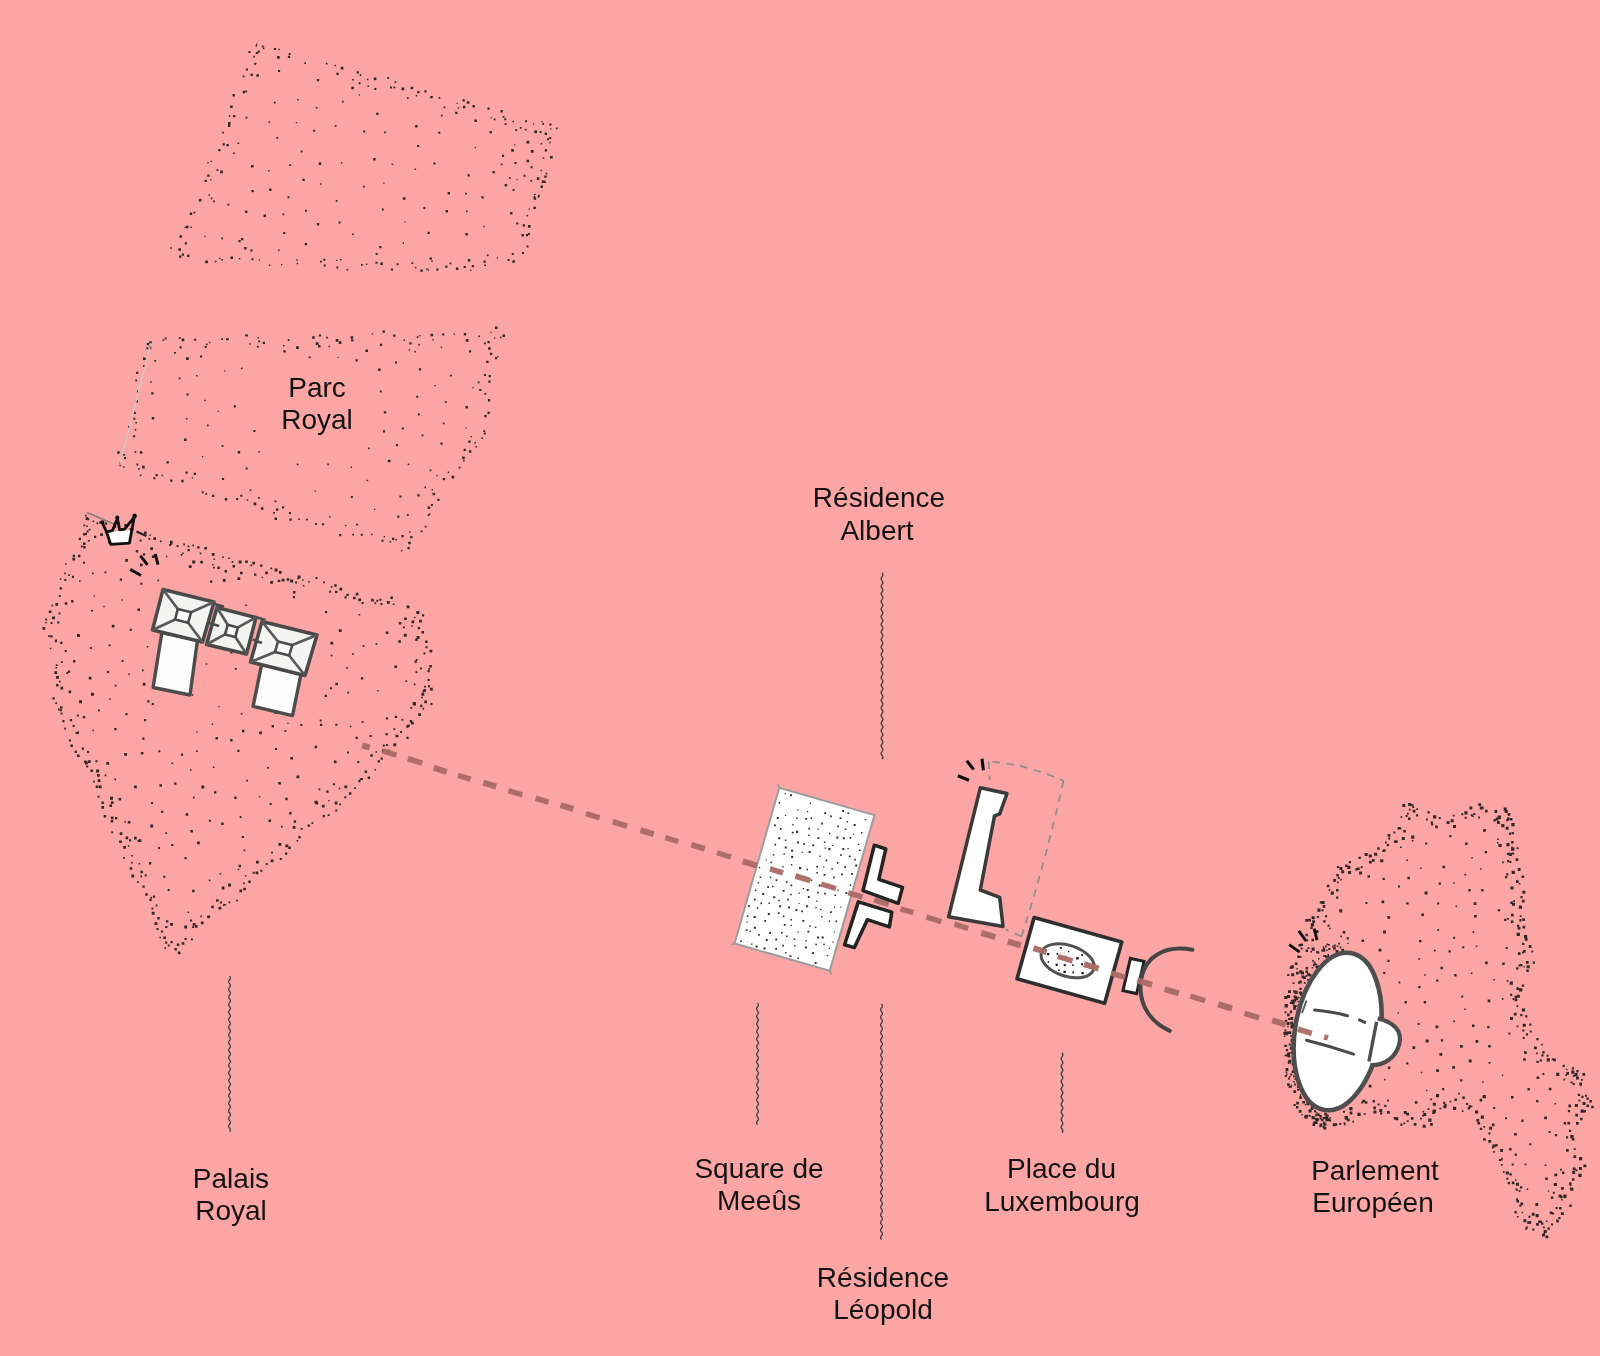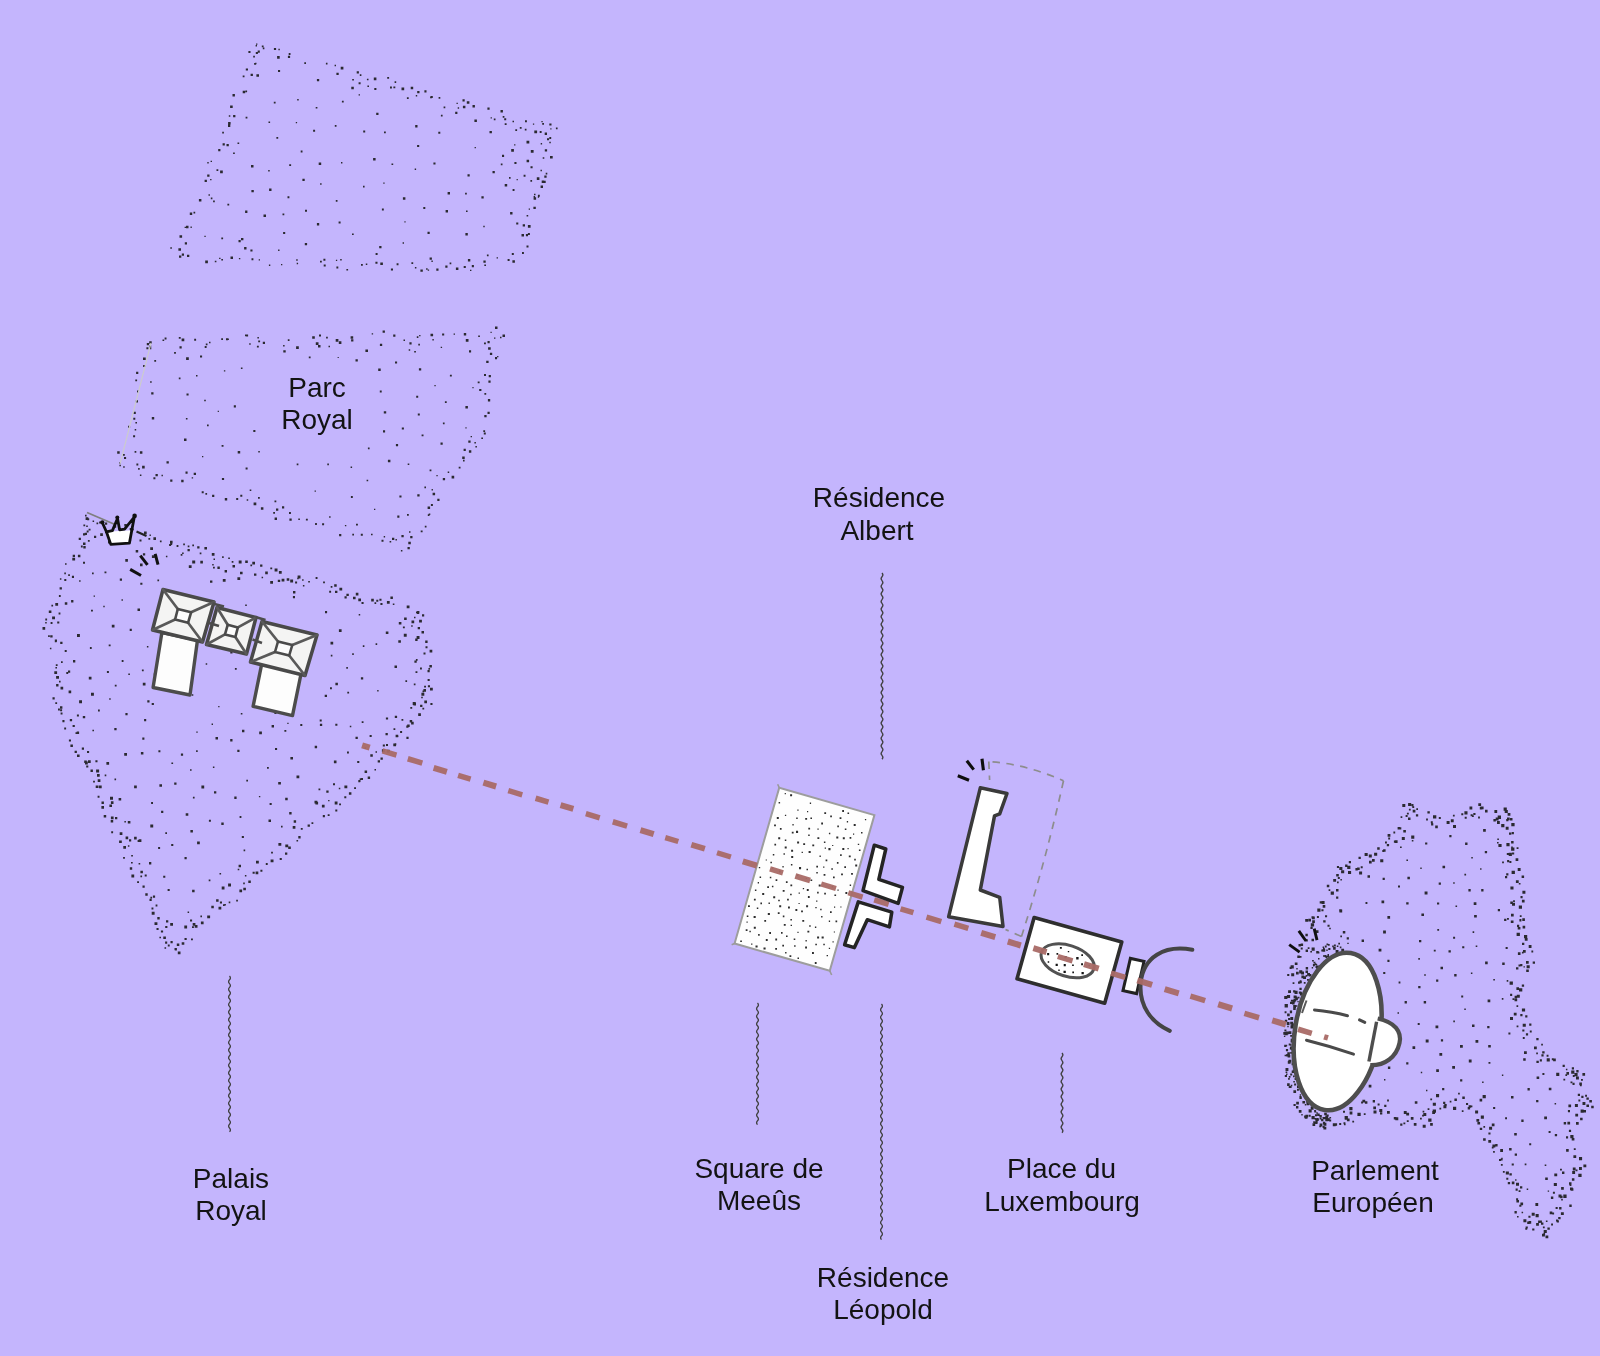--- a/index.html
+++ b/index.html
@@ -1,16 +1,16 @@
 <!DOCTYPE html>
 <html><head>
 <meta charset="utf-8">
 <style>
 html,body{margin:0;padding:0;background:#ffffff;}
-#page{position:relative;width:1600px;height:1356px;background:#c4b5fd;overflow:hidden;}
+#page{position:relative;width:1600px;height:1356px;background:#fca5a5;overflow:hidden;}
 text{font-family:"Liberation Sans",sans-serif;fill:#131313;}
 </style>
 </head>
 <body>
 <div id="page">
 <svg width="1600" height="1356" viewBox="0 0 1600 1356">
 
 <path d="M256.0 43.4h1.4v1.4h-1.4zM248.4 50.9h2.1v2.1h-2.1zM261.8 45.5h1.8v1.8h-1.8zM257.7 50.6h2.1v2.1h-2.1zM273.9 47.9h2.2v2.2h-2.2zM278.4 48.8h1.4v1.4h-1.4zM277.1 56.1h2.6v2.6h-2.6zM287.9 55.7h2.2v2.2h-2.2zM304.3 62.2h1.7v1.7h-1.7zM325.9 62.8h1.6v1.6h-1.6zM334.6 64.8h1.4v1.4h-1.4zM336.4 72.7h2.3v2.3h-2.3zM340.7 66.8h2.7v2.7h-2.7zM356.7 71.2h2.2v2.2h-2.2zM352.2 78.9h1.7v1.7h-1.7zM351.3 86.8h2.5v2.5h-2.5zM358.6 82.3h2.0v2.0h-2.0zM366.9 78.7h1.6v1.6h-1.6zM367.4 85.5h1.6v1.6h-1.6zM373.8 77.6h2.6v2.6h-2.6zM374.3 88.0h2.1v2.1h-2.1zM387.2 76.9h1.9v1.9h-1.9zM394.6 81.3h1.6v1.6h-1.6zM393.4 86.4h1.9v1.9h-1.9zM410.7 86.7h2.5v2.5h-2.5zM401.5 87.6h2.7v2.7h-2.7zM417.2 90.9h2.3v2.3h-2.3zM415.8 95.0h1.4v1.4h-1.4zM424.4 90.3h2.1v2.1h-2.1zM430.7 96.0h2.1v2.1h-2.1zM438.6 97.1h1.7v1.7h-1.7zM443.6 106.6h1.7v1.7h-1.7zM462.5 99.3h2.2v2.2h-2.2zM457.7 107.3h1.4v1.4h-1.4zM455.2 111.8h2.2v2.2h-2.2zM456.5 102.8h1.3v1.3h-1.3zM466.8 101.2h2.6v2.6h-2.6zM472.5 105.0h2.4v2.4h-2.4zM487.4 107.6h2.2v2.2h-2.2zM490.6 117.2h1.3v1.3h-1.3zM500.5 110.1h2.4v2.4h-2.4zM493.8 118.5h1.7v1.7h-1.7zM502.7 116.0h1.7v1.7h-1.7zM525.0 120.3h1.9v1.9h-1.9zM532.9 123.4h1.3v1.3h-1.3zM542.2 123.0h1.8v1.8h-1.8zM539.7 131.1h1.9v1.9h-1.9zM555.9 127.6h1.7v1.7h-1.7zM549.3 137.1h1.9v1.9h-1.9zM549.3 123.4h2.2v2.2h-2.2zM541.4 120.9h1.3v1.3h-1.3zM544.7 132.6h2.3v2.3h-2.3zM549.3 141.8h1.5v1.5h-1.5zM550.0 155.9h2.7v2.7h-2.7zM545.7 172.8h1.6v1.6h-1.6zM540.5 169.8h1.4v1.4h-1.4zM543.4 180.7h2.3v2.3h-2.3zM536.8 177.3h2.6v2.6h-2.6zM540.6 185.6h2.4v2.4h-2.4zM537.9 194.8h1.9v1.9h-1.9zM533.6 196.1h1.5v1.5h-1.5zM537.8 196.5h1.3v1.3h-1.3zM533.6 197.3h2.5v2.5h-2.5zM533.4 206.7h2.4v2.4h-2.4zM526.6 215.0h1.6v1.6h-1.6zM527.9 225.0h2.7v2.7h-2.7zM522.7 224.2h2.3v2.3h-2.3zM516.2 222.4h2.1v2.1h-2.1zM527.9 232.9h2.0v2.0h-2.0zM521.5 234.1h2.5v2.5h-2.5zM526.5 245.4h2.0v2.0h-2.0zM522.0 252.1h1.9v1.9h-1.9zM512.4 260.2h2.5v2.5h-2.5zM511.8 252.9h2.0v2.0h-2.0zM507.6 259.1h2.0v2.0h-2.0zM496.6 257.2h1.4v1.4h-1.4zM484.3 264.4h1.7v1.7h-1.7zM486.9 254.6h1.7v1.7h-1.7zM471.8 265.1h2.1v2.1h-2.1zM470.0 269.7h1.4v1.4h-1.4zM467.9 259.1h2.4v2.4h-2.4zM455.9 267.5h2.5v2.5h-2.5zM445.3 265.6h2.2v2.2h-2.2zM449.6 262.6h1.7v1.7h-1.7zM436.3 268.6h2.2v2.2h-2.2zM426.1 268.3h1.5v1.5h-1.5zM429.6 257.5h2.3v2.3h-2.3zM427.7 269.4h1.4v1.4h-1.4zM420.4 269.4h2.4v2.4h-2.4zM411.4 262.3h1.8v1.8h-1.8zM396.6 263.3h1.9v1.9h-1.9zM390.9 268.4h2.1v2.1h-2.1zM380.3 262.4h2.6v2.6h-2.6zM375.4 261.7h2.1v2.1h-2.1zM375.6 253.0h2.0v2.0h-2.0zM361.0 263.9h1.8v1.8h-1.8zM346.4 268.9h1.7v1.7h-1.7zM336.4 266.5h1.9v1.9h-1.9zM335.9 259.8h1.3v1.3h-1.3zM323.7 264.4h2.0v2.0h-2.0zM323.4 258.7h2.0v2.0h-2.0zM320.0 260.7h1.8v1.8h-1.8zM296.7 262.8h1.4v1.4h-1.4zM281.0 263.9h1.3v1.3h-1.3zM268.9 264.6h1.4v1.4h-1.4zM258.7 259.2h1.3v1.3h-1.3zM251.5 258.3h1.9v1.9h-1.9zM250.4 249.4h2.1v2.1h-2.1zM244.1 247.1h2.4v2.4h-2.4zM238.5 240.1h2.2v2.2h-2.2zM230.5 256.5h2.5v2.5h-2.5zM221.3 258.9h1.7v1.7h-1.7zM214.8 260.7h1.6v1.6h-1.6zM205.2 260.6h2.7v2.7h-2.7zM181.8 253.6h2.2v2.2h-2.2zM170.3 247.2h1.6v1.6h-1.6zM179.5 235.2h2.6v2.6h-2.6zM179.0 255.5h2.3v2.3h-2.3zM178.4 248.2h2.6v2.6h-2.6zM187.0 254.7h2.3v2.3h-2.3zM184.8 242.3h2.2v2.2h-2.2zM184.6 226.7h1.4v1.4h-1.4zM186.0 225.8h2.5v2.5h-2.5zM190.5 226.6h1.3v1.3h-1.3zM189.8 212.6h2.4v2.4h-2.4zM198.9 198.9h2.5v2.5h-2.5zM208.5 194.3h1.4v1.4h-1.4zM213.1 200.5h1.7v1.7h-1.7zM207.2 174.4h2.3v2.3h-2.3zM210.1 178.9h1.4v1.4h-1.4zM207.3 162.1h1.4v1.4h-1.4zM216.5 169.3h1.8v1.8h-1.8zM220.1 170.5h2.7v2.7h-2.7zM210.6 160.7h1.4v1.4h-1.4zM218.2 149.0h2.2v2.2h-2.2zM233.1 152.4h1.7v1.7h-1.7zM222.6 143.2h2.2v2.2h-2.2zM226.5 143.9h2.3v2.3h-2.3zM222.2 131.8h1.7v1.7h-1.7zM228.0 124.6h2.3v2.3h-2.3zM228.8 115.3h1.5v1.5h-1.5zM233.1 115.0h2.3v2.3h-2.3zM230.1 105.5h2.6v2.6h-2.6zM232.5 94.0h2.4v2.4h-2.4zM245.4 90.6h1.7v1.7h-1.7zM242.7 75.4h1.8v1.8h-1.8zM245.8 68.4h2.2v2.2h-2.2zM256.4 74.2h2.6v2.6h-2.6zM254.1 62.9h1.9v1.9h-1.9zM255.1 62.8h1.4v1.4h-1.4zM255.8 52.0h2.1v2.1h-2.1zM255.6 45.0h1.4v1.4h-1.4zM262.8 47.6h1.6v1.6h-1.6zM341.0 162.0h1.4v1.4h-1.4zM315.7 106.9h1.7v1.7h-1.7zM302.4 178.8h2.3v2.3h-2.3zM210.8 197.6h1.6v1.6h-1.6zM447.6 192.1h2.4v2.4h-2.4zM504.2 118.3h2.0v2.0h-2.0zM228.1 121.9h2.5v2.5h-2.5zM438.3 131.8h2.0v2.0h-2.0zM316.9 223.1h2.3v2.3h-2.3zM427.5 231.7h2.2v2.2h-2.2zM433.4 162.5h2.1v2.1h-2.1zM334.8 125.0h1.7v1.7h-1.7zM242.7 90.8h2.5v2.5h-2.5zM358.6 94.2h1.4v1.4h-1.4zM204.4 235.7h1.3v1.3h-1.3zM465.4 233.0h2.4v2.4h-2.4zM316.9 79.0h2.3v2.3h-2.3zM237.5 142.4h1.7v1.7h-1.7zM430.1 96.5h1.8v1.8h-1.8zM282.5 213.5h1.8v1.8h-1.8zM376.2 112.7h2.3v2.3h-2.3zM352.0 233.4h1.7v1.7h-1.7zM318.7 162.5h2.5v2.5h-2.5zM483.3 225.8h1.4v1.4h-1.4zM269.1 188.6h2.4v2.4h-2.4zM278.1 249.6h1.4v1.4h-1.4zM340.2 259.0h1.5v1.5h-1.5zM550.3 128.2h1.2v1.2h-1.2zM525.9 234.1h2.1v2.1h-2.1zM283.1 231.9h2.1v2.1h-2.1zM227.4 203.7h1.8v1.8h-1.8zM381.9 208.6h1.9v1.9h-1.9zM288.7 53.1h1.8v1.8h-1.8zM474.6 147.0h1.3v1.3h-1.3zM516.6 179.0h1.2v1.2h-1.2zM406.9 97.2h1.8v1.8h-1.8zM373.1 157.9h2.5v2.5h-2.5zM384.0 131.5h1.8v1.8h-1.8zM414.9 266.9h1.5v1.5h-1.5zM305.0 209.8h2.0v2.0h-2.0zM466.0 210.5h1.6v1.6h-1.6zM526.6 159.8h2.5v2.5h-2.5zM510.1 212.0h2.4v2.4h-2.4zM204.6 179.8h2.3v2.3h-2.3zM335.8 200.1h1.7v1.7h-1.7zM415.2 125.1h2.3v2.3h-2.3zM431.4 260.5h1.4v1.4h-1.4zM404.4 221.3h1.2v1.2h-1.2zM313.1 129.7h2.0v2.0h-2.0zM402.9 197.3h2.5v2.5h-2.5zM391.5 163.4h1.7v1.7h-1.7zM363.2 130.6h2.0v2.0h-2.0zM273.8 101.7h1.8v1.8h-1.8zM221.3 237.4h1.8v1.8h-1.8zM514.1 144.3h1.3v1.3h-1.3zM295.8 121.9h1.3v1.3h-1.3zM379.2 245.9h2.3v2.3h-2.3zM250.6 73.7h2.3v2.3h-2.3zM383.3 182.5h1.3v1.3h-1.3zM417.1 145.0h2.1v2.1h-2.1zM304.8 242.9h2.3v2.3h-2.3zM414.7 168.5h1.4v1.4h-1.4zM289.2 164.2h1.9v1.9h-1.9zM238.9 257.9h1.4v1.4h-1.4zM423.3 207.0h2.0v2.0h-2.0zM492.5 170.9h2.3v2.3h-2.3zM363.0 185.8h1.6v1.6h-1.6zM445.6 210.0h2.4v2.4h-2.4zM320.1 183.2h1.5v1.5h-1.5zM365.8 263.6h1.5v1.5h-1.5zM390.0 86.6h1.9v1.9h-1.9zM462.9 105.8h2.5v2.5h-2.5zM474.4 119.4h2.5v2.5h-2.5zM300.7 150.6h1.8v1.8h-1.8zM544.3 175.5h2.3v2.3h-2.3zM467.5 174.2h2.2v2.2h-2.2zM268.2 170.1h1.5v1.5h-1.5zM440.9 114.8h1.7v1.7h-1.7zM278.0 69.9h2.1v2.1h-2.1zM483.4 260.5h2.3v2.3h-2.3zM341.9 100.8h1.8v1.8h-1.8zM251.0 165.1h2.5v2.5h-2.5zM245.1 210.6h2.3v2.3h-2.3zM241.0 237.9h2.4v2.4h-2.4zM297.2 99.0h1.5v1.5h-1.5zM263.5 214.4h2.5v2.5h-2.5zM463.7 266.0h2.1v2.1h-2.1zM287.5 196.3h1.9v1.9h-1.9zM268.5 121.5h1.6v1.6h-1.6zM528.7 208.4h1.3v1.3h-1.3zM193.5 211.7h1.7v1.7h-1.7zM251.4 189.9h2.4v2.4h-2.4zM402.6 242.3h1.4v1.4h-1.4zM544.8 149.3h2.3v2.3h-2.3zM519.8 127.0h1.8v1.8h-1.8zM481.4 196.2h2.3v2.3h-2.3zM338.6 221.6h2.0v2.0h-2.0zM489.5 130.9h2.4v2.4h-2.4zM296.2 259.2h1.5v1.5h-1.5zM465.1 192.8h1.7v1.7h-1.7zM219.1 257.7h1.4v1.4h-1.4zM245.6 116.7h1.8v1.8h-1.8zM359.8 74.3h1.6v1.6h-1.6zM253.2 55.8h1.7v1.7h-1.7zM276.4 137.0h1.8v1.8h-1.8zM534.0 193.8h1.5v1.5h-1.5zM526.5 140.8h2.8v2.8h-2.8zM541.7 180.5h2.5v2.5h-2.5zM523.6 174.8h1.9v1.9h-1.9zM500.8 163.6h1.7v1.7h-1.7zM512.6 189.1h1.9v1.9h-1.9zM530.5 166.2h2.1v2.1h-2.1zM542.7 157.2h1.6v1.6h-1.6zM509.0 177.1h1.6v1.6h-1.6zM534.3 130.4h2.8v2.8h-2.8zM511.2 149.0h2.7v2.7h-2.7zM524.8 128.7h1.7v1.7h-1.7zM504.7 123.2h1.9v1.9h-1.9zM504.7 184.0h2.5v2.5h-2.5zM530.8 150.0h2.8v2.8h-2.8zM515.3 129.3h1.8v1.8h-1.8zM514.4 162.0h2.1v2.1h-2.1zM540.7 143.0h1.4v1.4h-1.4zM512.5 120.7h1.5v1.5h-1.5zM502.0 154.8h2.1v2.1h-2.1zM530.4 180.0h1.7v1.7h-1.7zM547.0 138.2h2.1v2.1h-2.1z" fill="#1b1b1b" fill-opacity="0.9"></path>
 
 <path d="M149.3 345.6h1.9v1.9h-1.9zM146.4 347.3h2.0v2.0h-2.0zM162.5 339.4h1.7v1.7h-1.7zM164.6 337.5h1.9v1.9h-1.9zM178.8 336.9h1.9v1.9h-1.9zM179.5 346.2h2.2v2.2h-2.2zM181.6 338.6h2.7v2.7h-2.7zM186.1 357.2h2.7v2.7h-2.7zM194.2 338.8h1.9v1.9h-1.9zM205.8 343.6h1.7v1.7h-1.7zM204.7 346.0h1.9v1.9h-1.9zM209.0 341.8h1.5v1.5h-1.5zM221.2 338.2h1.8v1.8h-1.8zM227.3 338.4h1.6v1.6h-1.6zM245.0 334.4h1.8v1.8h-1.8zM246.2 334.5h1.9v1.9h-1.9zM249.2 343.3h1.5v1.5h-1.5zM257.4 337.1h1.5v1.5h-1.5zM256.9 345.7h1.9v1.9h-1.9zM262.8 341.8h2.2v2.2h-2.2zM287.8 339.3h1.7v1.7h-1.7zM283.3 350.2h2.4v2.4h-2.4zM296.1 346.3h2.7v2.7h-2.7zM312.2 336.2h2.6v2.6h-2.6zM315.8 342.2h2.7v2.7h-2.7zM319.0 334.4h2.0v2.0h-2.0zM318.0 345.0h2.5v2.5h-2.5zM335.7 339.0h2.7v2.7h-2.7zM328.5 345.7h1.5v1.5h-1.5zM338.8 341.3h2.6v2.6h-2.6zM350.6 336.2h2.6v2.6h-2.6zM365.4 349.5h2.6v2.6h-2.6zM371.7 333.2h1.4v1.4h-1.4zM382.6 330.4h2.3v2.3h-2.3zM393.2 334.6h2.2v2.2h-2.2zM403.5 339.5h1.5v1.5h-1.5zM409.4 342.3h2.2v2.2h-2.2zM416.8 336.3h1.6v1.6h-1.6zM418.3 343.8h1.6v1.6h-1.6zM414.2 350.9h1.7v1.7h-1.7zM419.1 334.9h1.4v1.4h-1.4zM430.5 333.7h2.6v2.6h-2.6zM432.4 339.0h1.4v1.4h-1.4zM442.1 333.5h2.1v2.1h-2.1zM453.6 333.4h1.4v1.4h-1.4zM463.8 333.1h2.4v2.4h-2.4zM465.8 339.0h2.7v2.7h-2.7zM478.2 335.4h1.7v1.7h-1.7zM484.0 342.4h1.9v1.9h-1.9zM494.0 337.4h1.4v1.4h-1.4zM487.5 341.1h2.2v2.2h-2.2zM488.1 347.2h2.6v2.6h-2.6zM502.5 334.6h2.5v2.5h-2.5zM500.0 336.8h1.5v1.5h-1.5zM495.0 326.6h2.5v2.5h-2.5zM497.1 356.0h1.3v1.3h-1.3zM489.9 352.7h2.3v2.3h-2.3zM495.0 357.1h2.1v2.1h-2.1zM486.2 360.7h2.4v2.4h-2.4zM488.7 375.1h2.2v2.2h-2.2zM488.4 380.5h2.2v2.2h-2.2zM477.7 381.4h1.9v1.9h-1.9zM484.4 392.9h1.8v1.8h-1.8zM479.2 388.9h2.2v2.2h-2.2zM487.9 399.1h2.3v2.3h-2.3zM487.5 411.7h2.2v2.2h-2.2zM484.3 415.0h2.3v2.3h-2.3zM483.8 432.6h2.0v2.0h-2.0zM474.4 441.9h1.5v1.5h-1.5zM481.3 437.4h1.7v1.7h-1.7zM470.6 435.9h1.4v1.4h-1.4zM475.4 445.9h1.5v1.5h-1.5zM468.3 440.5h2.3v2.3h-2.3zM468.9 450.3h2.4v2.4h-2.4zM463.6 448.8h2.2v2.2h-2.2zM462.2 456.5h2.5v2.5h-2.5zM458.7 466.8h1.8v1.8h-1.8zM451.6 475.8h2.6v2.6h-2.6zM442.8 477.9h2.3v2.3h-2.3zM436.4 475.0h1.3v1.3h-1.3zM431.6 489.1h1.3v1.3h-1.3zM437.3 498.8h2.2v2.2h-2.2zM432.6 492.8h2.5v2.5h-2.5zM424.4 486.6h1.6v1.6h-1.6zM430.9 504.0h2.0v2.0h-2.0zM427.6 506.6h2.5v2.5h-2.5zM428.7 513.5h1.6v1.6h-1.6zM424.8 525.7h1.7v1.7h-1.7zM407.0 513.9h1.8v1.8h-1.8zM420.7 530.4h1.9v1.9h-1.9zM410.2 536.0h2.3v2.3h-2.3zM401.4 535.0h2.3v2.3h-2.3zM400.9 549.9h1.5v1.5h-1.5zM392.0 537.8h2.3v2.3h-2.3zM407.5 547.0h2.3v2.3h-2.3zM408.3 541.8h2.5v2.5h-2.5zM395.5 539.0h1.4v1.4h-1.4zM389.6 541.0h1.6v1.6h-1.6zM383.7 536.1h1.4v1.4h-1.4zM371.0 533.7h1.6v1.6h-1.6zM360.8 533.8h2.0v2.0h-2.0zM352.3 533.7h1.7v1.7h-1.7zM339.1 534.1h2.2v2.2h-2.2zM344.9 524.9h1.4v1.4h-1.4zM322.1 523.3h2.0v2.0h-2.0zM329.1 516.2h1.5v1.5h-1.5zM315.1 523.1h1.8v1.8h-1.8zM305.9 518.7h1.9v1.9h-1.9zM298.3 518.5h1.6v1.6h-1.6zM289.4 518.4h2.3v2.3h-2.3zM289.0 512.0h1.9v1.9h-1.9zM282.0 506.2h2.2v2.2h-2.2zM274.6 517.5h2.4v2.4h-2.4zM276.0 508.5h2.3v2.3h-2.3zM273.2 512.0h1.8v1.8h-1.8zM260.9 507.2h2.5v2.5h-2.5zM253.6 502.5h2.7v2.7h-2.7zM258.0 496.9h1.8v1.8h-1.8zM246.7 499.3h1.5v1.5h-1.5zM240.3 494.8h2.0v2.0h-2.0zM236.2 497.9h2.0v2.0h-2.0zM224.8 498.0h2.4v2.4h-2.4zM212.1 494.8h2.2v2.2h-2.2zM205.4 493.1h1.7v1.7h-1.7zM201.7 491.3h2.0v2.0h-2.0zM191.7 477.2h1.4v1.4h-1.4zM181.2 479.8h2.4v2.4h-2.4zM185.5 471.6h2.1v2.1h-2.1zM170.2 479.5h2.2v2.2h-2.2zM161.5 474.8h1.4v1.4h-1.4zM153.4 477.3h2.0v2.0h-2.0zM155.5 474.0h2.3v2.3h-2.3zM139.9 474.5h1.5v1.5h-1.5zM142.1 465.8h2.6v2.6h-2.6zM138.1 468.1h1.6v1.6h-1.6zM136.4 463.5h1.9v1.9h-1.9zM123.2 466.3h1.5v1.5h-1.5zM134.6 451.0h1.7v1.7h-1.7zM119.2 462.2h1.6v1.6h-1.6zM117.2 451.3h2.5v2.5h-2.5zM119.4 464.8h1.5v1.5h-1.5zM122.9 453.9h1.9v1.9h-1.9zM128.1 425.8h2.0v2.0h-2.0zM134.7 428.9h1.5v1.5h-1.5zM133.3 417.8h2.0v2.0h-2.0zM135.4 422.0h1.6v1.6h-1.6zM133.5 411.8h2.3v2.3h-2.3zM135.8 400.2h2.2v2.2h-2.2zM137.0 390.4h2.0v2.0h-2.0zM135.3 379.5h1.8v1.8h-1.8zM150.1 381.2h1.6v1.6h-1.6zM136.1 371.7h2.2v2.2h-2.2zM143.1 364.9h2.1v2.1h-2.1zM143.0 357.4h2.7v2.7h-2.7zM149.6 347.6h1.7v1.7h-1.7zM149.2 341.2h2.5v2.5h-2.5zM174.1 351.9h1.8v1.8h-1.8zM351.1 339.3h2.3v2.3h-2.3zM308.8 356.5h1.8v1.8h-1.8zM166.5 461.2h2.3v2.3h-2.3zM258.2 340.4h1.9v1.9h-1.9zM417.8 413.4h2.0v2.0h-2.0zM399.4 495.4h2.1v2.1h-2.1zM154.3 360.0h1.8v1.8h-1.8zM337.6 356.9h1.2v1.2h-1.2zM366.6 479.7h1.6v1.6h-1.6zM442.9 422.6h1.7v1.7h-1.7zM221.9 477.9h2.2v2.2h-2.2zM274.5 500.4h1.8v1.8h-1.8zM258.3 451.1h1.5v1.5h-1.5zM233.8 405.3h2.1v2.1h-2.1zM397.3 515.6h2.1v2.1h-2.1zM401.8 427.4h2.1v2.1h-2.1zM178.8 377.5h1.7v1.7h-1.7zM283.1 345.1h1.5v1.5h-1.5zM387.9 459.8h2.5v2.5h-2.5zM429.6 469.4h1.8v1.8h-1.8zM193.7 472.7h2.3v2.3h-2.3zM226.0 338.3h2.0v2.0h-2.0zM314.6 490.5h1.3v1.3h-1.3zM151.2 392.3h2.3v2.3h-2.3zM465.4 405.9h2.5v2.5h-2.5zM381.5 539.7h2.0v2.0h-2.0zM483.3 430.2h1.8v1.8h-1.8zM434.4 385.0h1.3v1.3h-1.3zM374.0 508.7h1.3v1.3h-1.3zM196.0 375.0h1.5v1.5h-1.5zM350.9 496.1h1.9v1.9h-1.9zM133.1 435.2h2.0v2.0h-2.0zM202.0 455.9h1.3v1.3h-1.3zM421.6 434.4h1.9v1.9h-1.9zM378.2 368.5h2.5v2.5h-2.5zM383.0 430.3h2.1v2.1h-2.1zM296.7 463.6h1.7v1.7h-1.7zM383.8 411.2h2.4v2.4h-2.4zM223.9 370.2h1.4v1.4h-1.4zM207.0 424.5h1.7v1.7h-1.7zM184.0 438.6h2.5v2.5h-2.5zM440.5 442.6h2.2v2.2h-2.2zM416.2 395.8h2.0v2.0h-2.0zM379.9 343.8h2.3v2.3h-2.3zM472.4 387.1h1.2v1.2h-1.2zM484.0 374.0h2.0v2.0h-2.0zM245.6 467.4h2.0v2.0h-2.0zM440.7 346.7h1.4v1.4h-1.4zM204.2 399.7h1.6v1.6h-1.6zM326.1 336.8h1.7v1.7h-1.7zM408.7 349.2h1.5v1.5h-1.5zM355.5 359.2h2.3v2.3h-2.3zM444.9 401.3h1.8v1.8h-1.8zM427.8 514.3h1.7v1.7h-1.7zM186.5 393.5h2.1v2.1h-2.1zM200.0 355.4h2.1v2.1h-2.1zM240.9 367.4h1.6v1.6h-1.6zM417.3 494.3h2.3v2.3h-2.3zM249.7 489.4h1.6v1.6h-1.6zM217.7 410.7h1.2v1.2h-1.2zM367.9 447.6h1.7v1.7h-1.7zM327.3 463.6h1.6v1.6h-1.6zM449.9 374.7h1.9v1.9h-1.9zM139.9 451.3h2.5v2.5h-2.5zM253.3 430.0h2.1v2.1h-2.1zM185.9 417.9h1.6v1.6h-1.6zM409.0 531.3h1.5v1.5h-1.5zM379.8 390.6h1.9v1.9h-1.9zM151.8 417.1h2.4v2.4h-2.4zM418.9 368.2h2.3v2.3h-2.3zM463.0 459.8h1.6v1.6h-1.6zM146.8 343.0h2.2v2.2h-2.2zM469.0 350.3h2.1v2.1h-2.1zM395.0 361.5h2.1v2.1h-2.1zM124.0 456.9h2.1v2.1h-2.1zM447.7 471.5h1.5v1.5h-1.5zM350.6 466.4h1.5v1.5h-1.5zM237.7 451.1h2.5v2.5h-2.5zM407.7 463.4h1.6v1.6h-1.6zM221.6 444.9h1.9v1.9h-1.9zM490.5 331.7h1.2v1.2h-1.2zM356.0 523.7h1.9v1.9h-1.9zM465.4 427.2h1.2v1.2h-1.2zM395.9 444.0h2.2v2.2h-2.2z" fill="#1b1b1b" fill-opacity="0.9"></path>

